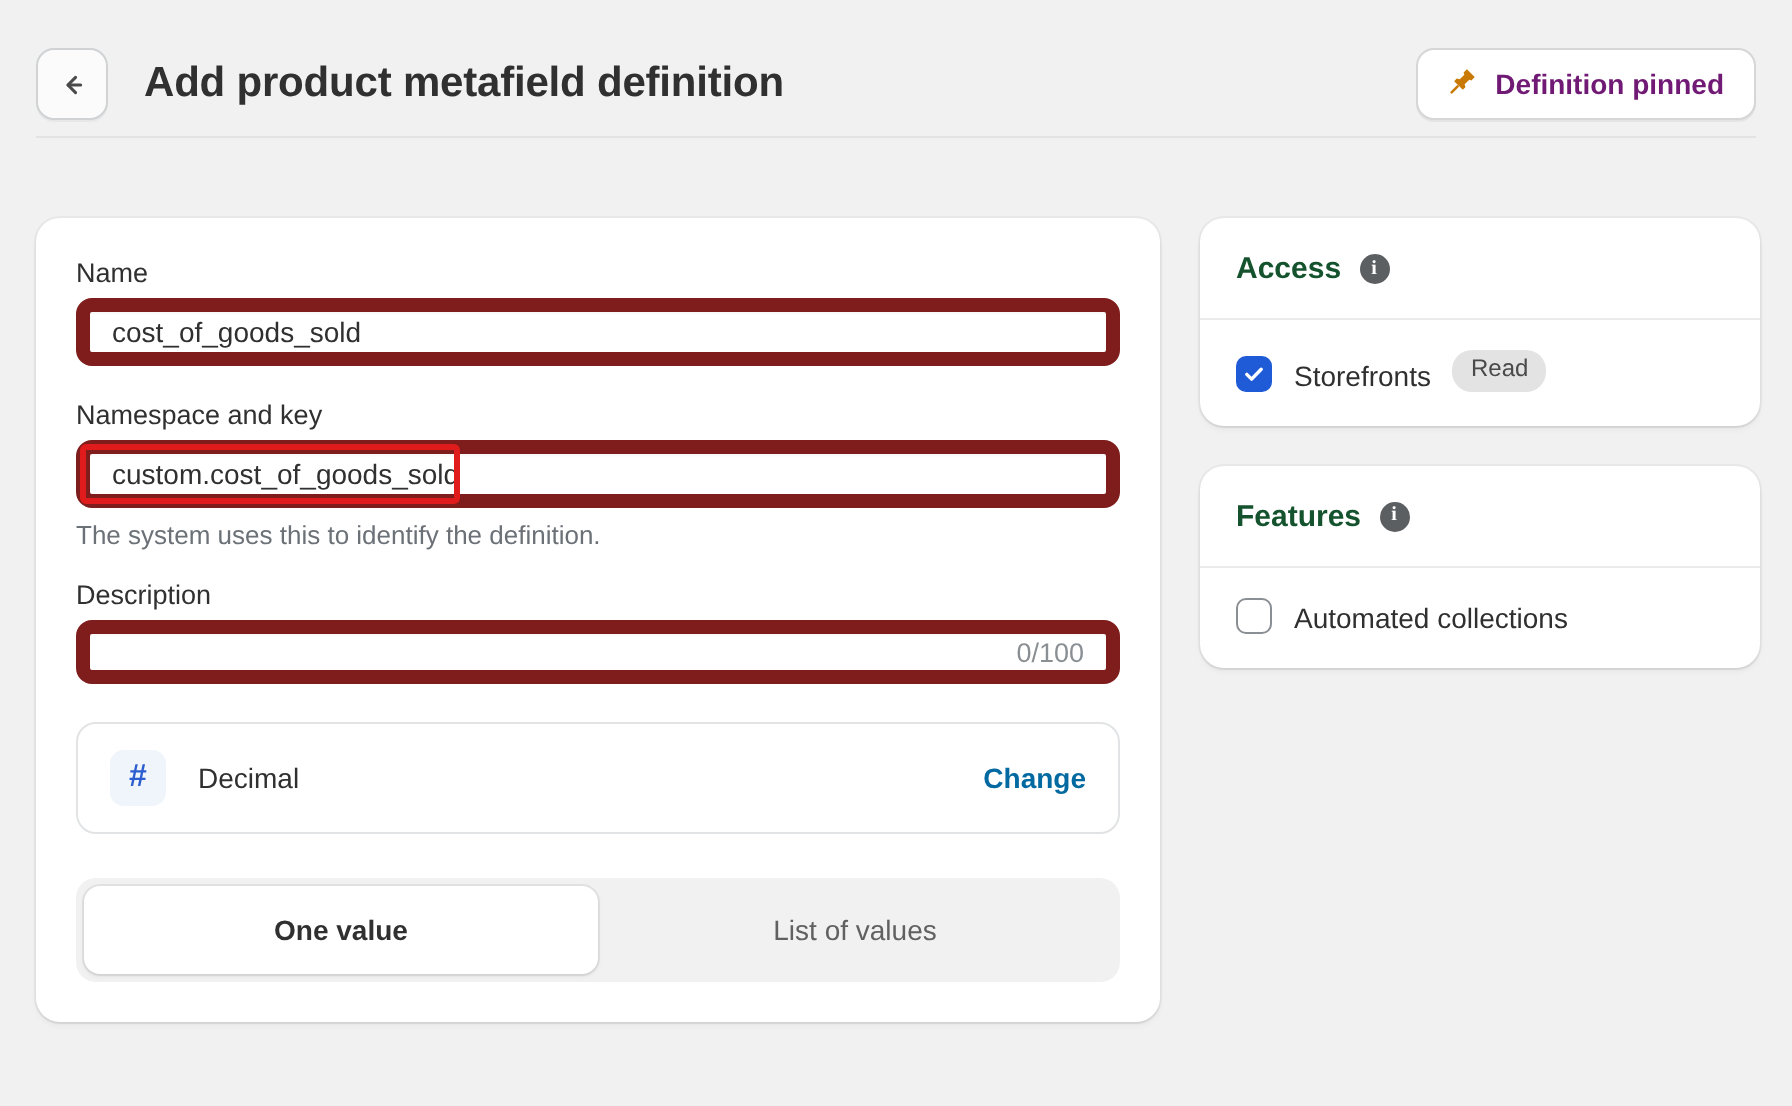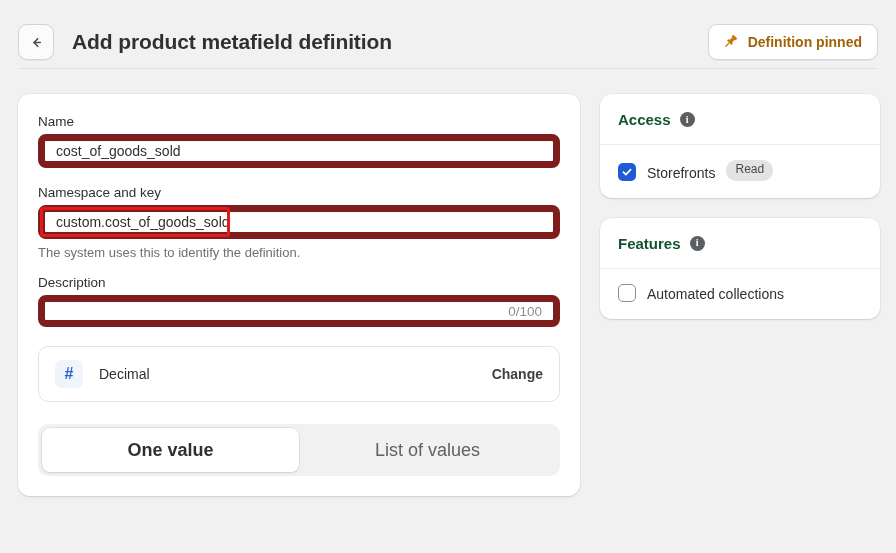--- a/index.html
+++ b/index.html
@@ -43,32 +43,32 @@
     display: flex; align-items: center; gap: 9px;
     height: 36px;
     padding: 0 15px;
     background: #ffffff;
     border: 1px solid #d6d6d6;
     border-radius: 9px;
     box-shadow: 0 1px 0 rgba(0,0,0,0.05);
     cursor: pointer;
     font-size: 14px;
     font-weight: 600;
-    color: #a16207;
+    color: #701a75;
     white-space: nowrap;
   }
   .header-divider {
     position: absolute; left: 18px; top: 68px;
     width: 860px; height: 1px;
     background: #e3e3e3;
   }
 
   
   .content {
-    position: absolute; left: 0; top: 54px;
+    position: absolute; left: 0; top: 69px;
     width: 896px; height: 484px;
     display: flex;
     gap: 20px;
     padding: 40px 18px 0 18px;
     align-items: flex-start;
   }
   .col-main { width: 562px; flex: 0 0 562px; }
   .col-side { width: 280px; flex: 0 0 280px; }
 
   .card {
@@ -154,40 +154,40 @@
   }
   .type-name {
     margin-left: 16px;
     font-size: 14px;
     color: #303030;
     font-weight: 400;
   }
   .type-flex { flex: 1 1 auto; }
   .link-change {
     font-size: 14px;
-    color: #404040;
+    color: #0369a1;
     font-weight: 600;
     cursor: pointer;
     margin-left: 40px;
   }
 
   
   .segmented {
     margin-top: 22px;
     height: 52px;
     background: #f1f1f1;
     border-radius: 10px;
     display: flex;
     padding: 4px;
     gap: 0;
   }
   .seg {
     flex: 1 1 50%;
     display: flex; align-items: center; justify-content: center;
-    font-size: 18px;
+    font-size: 14px;
     border-radius: 8px;
     cursor: pointer;
     color: #616161;
   }
   .seg.active {
     background: #ffffff;
     color: #303030;
     font-weight: 600;
     box-shadow: 0 0 0 1px rgba(0,0,0,0.06), 0 1px 2px rgba(0,0,0,0.09);
   }

